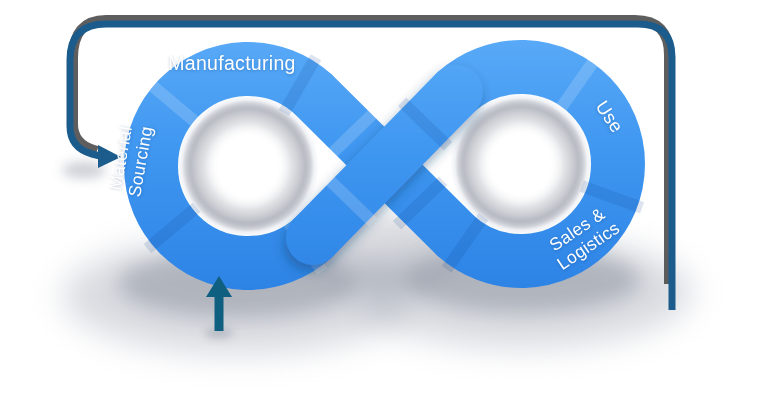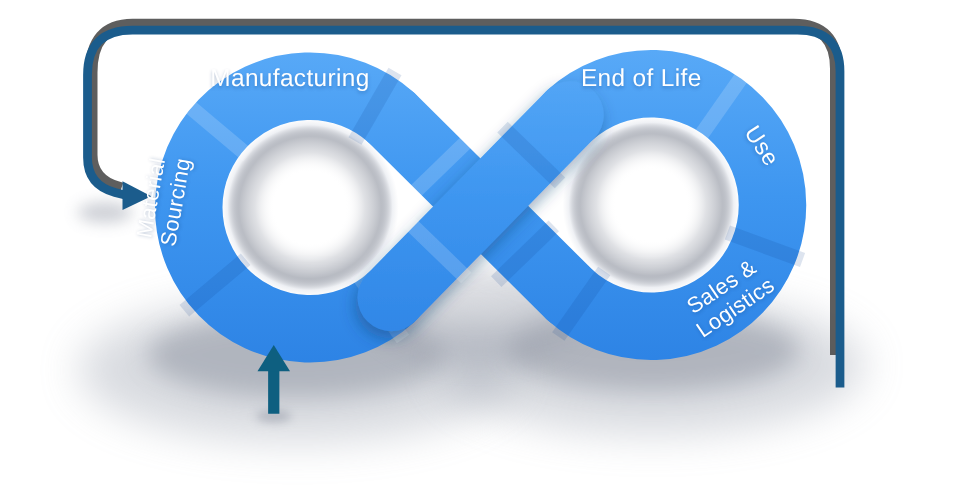--- a/index.html
+++ b/index.html
@@ -106,21 +106,20 @@
 
     <g>
       <ellipse cx="219" cy="333" rx="14" ry="5" fill="#8D93A1" opacity="0.5" filter="url(#b4)"></ellipse>
       <rect x="214.5" y="294" width="9" height="37" fill="var(--design-arrow-teal,#0E5F80)"></rect>
       <polygon points="219,276 206,297 232,297" fill="var(--design-arrow-teal,#0E5F80)"></polygon>
     </g>
   </svg>
 
   <div class="lbl lbl-manufacturing">Manufacturing</div>
 
-  <div class="lbl lbl-end-of-life">End of Life</div>
 
 
   <div class="lbl lbl-material-sourcing">
     <div>Material</div>
     <div>Sourcing</div>
   </div>
 
   <div class="lbl lbl-use">Use</div>
 
   <div class="lbl lbl-sales-logistics">

